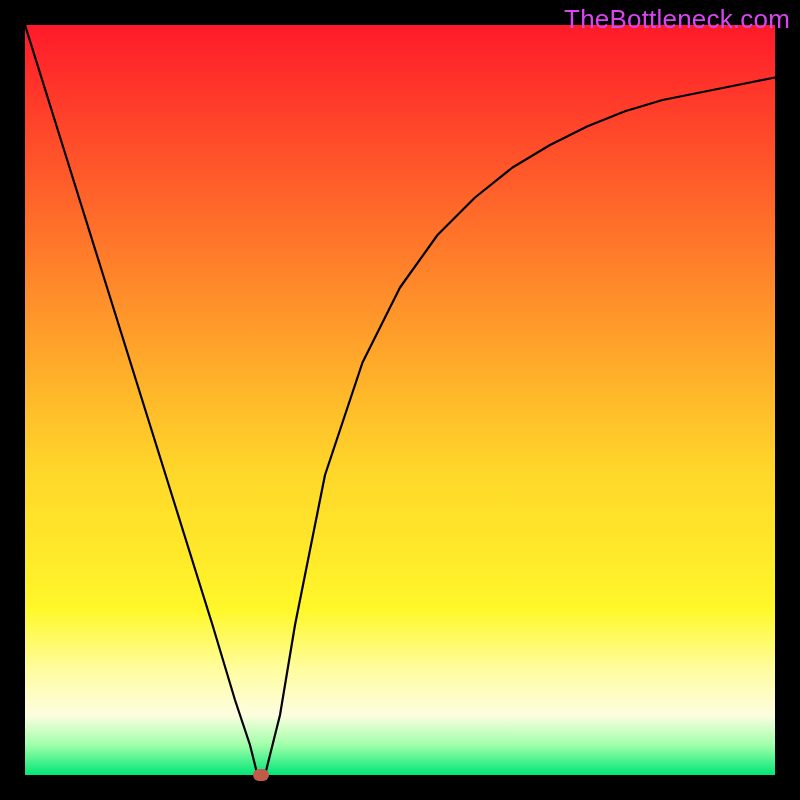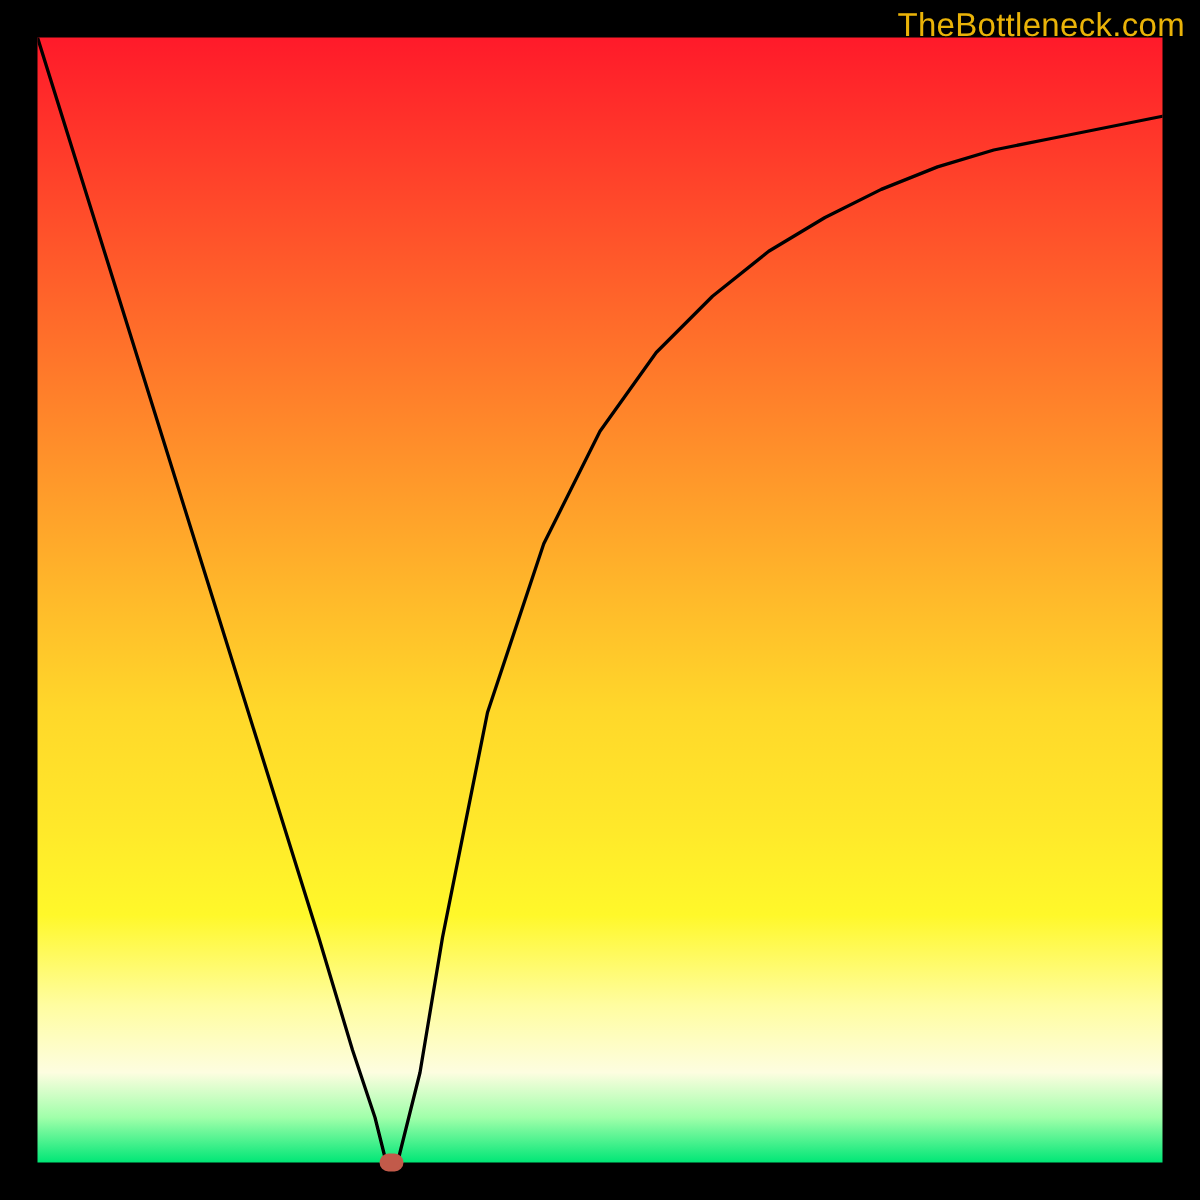--- a/index.html
+++ b/index.html
@@ -30,22 +30,22 @@
       #fdfde0 92%,
       #a0ffaa 96%,
       #00e676 100%
     );
   }
   .watermark {
     position: absolute;
     top: 4px;
     right: 10px;
     font-family: Arial, Helvetica, sans-serif;
-    font-size: 22px;
-    color: #eab308;
+    font-size: 26px;
+    color: #d946ef;
     font-weight: 500;
     letter-spacing: 0.2px;
   }
   .curve-svg {
     position: absolute;
     left: 0;
     top: 0;
     width: 750px;
     height: 750px;
     pointer-events: none;

